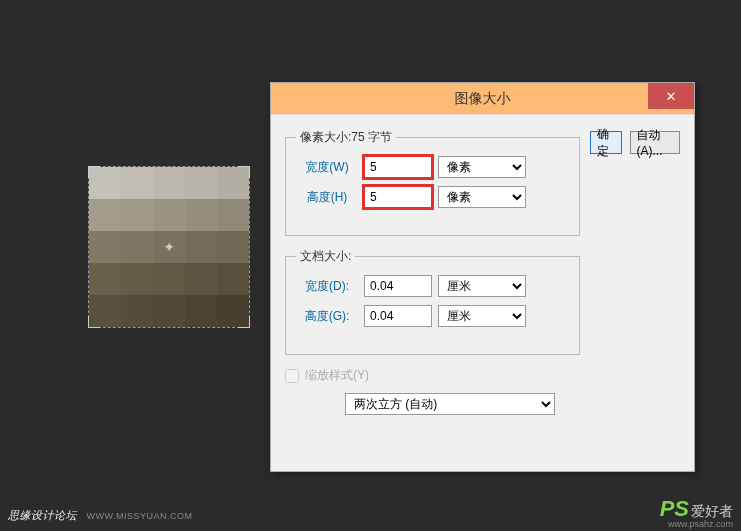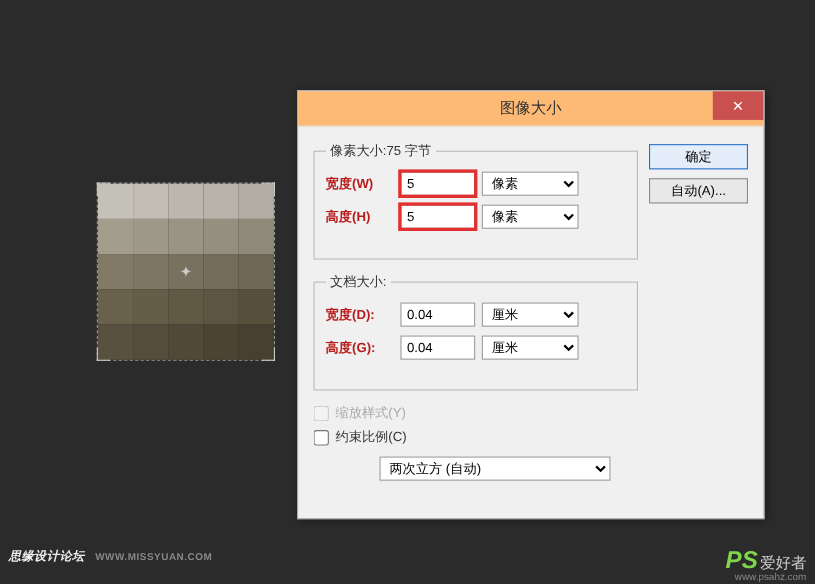--- a/index.html
+++ b/index.html
@@ -71,21 +71,21 @@
       font-size: 13px;
       cursor: pointer;
     }
     
     .dialog-body {
       padding: 14px;
       display: flex;
       gap: 10px;
     }
     .left-col { flex: 1; }
-    .right-col { width: 90px; display: flex; flex-direction: column; gap: 8px; padding-top: 2px; }
+    .right-col { width: 90px; display: flex; flex-direction: row; gap: 8px; padding-top: 2px; }
     
     .btn {
       height: 23px;
       background: #e8e8e8;
       border: 1px solid #8a8a8a;
       font-size: 12px;
       cursor: pointer;
       display: flex;
       align-items: center;
       justify-content: center;
@@ -101,21 +101,21 @@
     }
     legend { padding: 0 4px; font-size: 12px; color: #333; }
     
     .form-row {
       display: flex;
       align-items: center;
       gap: 6px;
       margin-bottom: 8px;
     }
     .form-row:last-child { margin-bottom: 0; }
-    .form-label { width: 62px; text-align: left; font-size: 12px; color: #b91c1c; font-weight: bold; }
+    .form-label { width: 62px; text-align: center; font-size: 12px; color: #0369a1; }
     .form-input {
       width: 68px;
       height: 22px;
       border: 1px solid #999;
       padding: 0 5px;
       font-size: 12px;
       background: #fff;
     }
     .form-input.hl { outline: 3px solid #e03030; outline-offset: -1px; }
     .form-select {
@@ -145,26 +145,25 @@
       padding: 0 4px;
       font-size: 12px;
       margin-left: 60px;
       margin-top: 4px;
       background: #fff;
     }
     
     .watermark-left {
       position: absolute;
       left: 8px;
-      bottom: 18px;
+      bottom: 8px;
       color: #eee;
       font-size: 11px;
       font-style: italic;
       letter-spacing: 0.5px;
-      font-weight: bold;
     }
     .watermark-left .sub { color: #888; font-size: 9px; font-style: normal; margin-left: 6px; }
     .watermark-right-wrap { position:absolute; right:8px; bottom:2px; text-align:right;}
     .watermark-right-wrap .line1 { color:#7fd64b; font-size:22px; font-weight:bold; font-style:italic; display:inline-block;margin-top:28px;}
     .watermark-right-wrap .line1 .cn { color:#ccc; font-size:14px; font-style:normal; font-weight:normal; margin-left:2px;}
     .watermark-right-wrap .line2 { color:#888; font-size:9px; margin-top:-3px;}
   </style>
 </head>
 <body>
 
@@ -246,24 +245,20 @@
           <select class="form-select">
             <option>厘米</option>
           </select>
         </div>
       </fieldset>
 
       <div class="checkbox-row disabled">
         <input type="checkbox" disabled="" style="">
         <span>缩放样式(Y)</span>
       </div>
-      <div class="checkbox-row">
-        <input type="checkbox" style="">
-        <span>约束比例(C)</span>
-      </div>
       <select class="resample-select">
         <option>两次立方 (自动)</option>
       </select>
 
     </div>
     <div class="right-col">
       <div class="btn primary">
           <span>确定</span>
         </div>
       <div class="btn">

